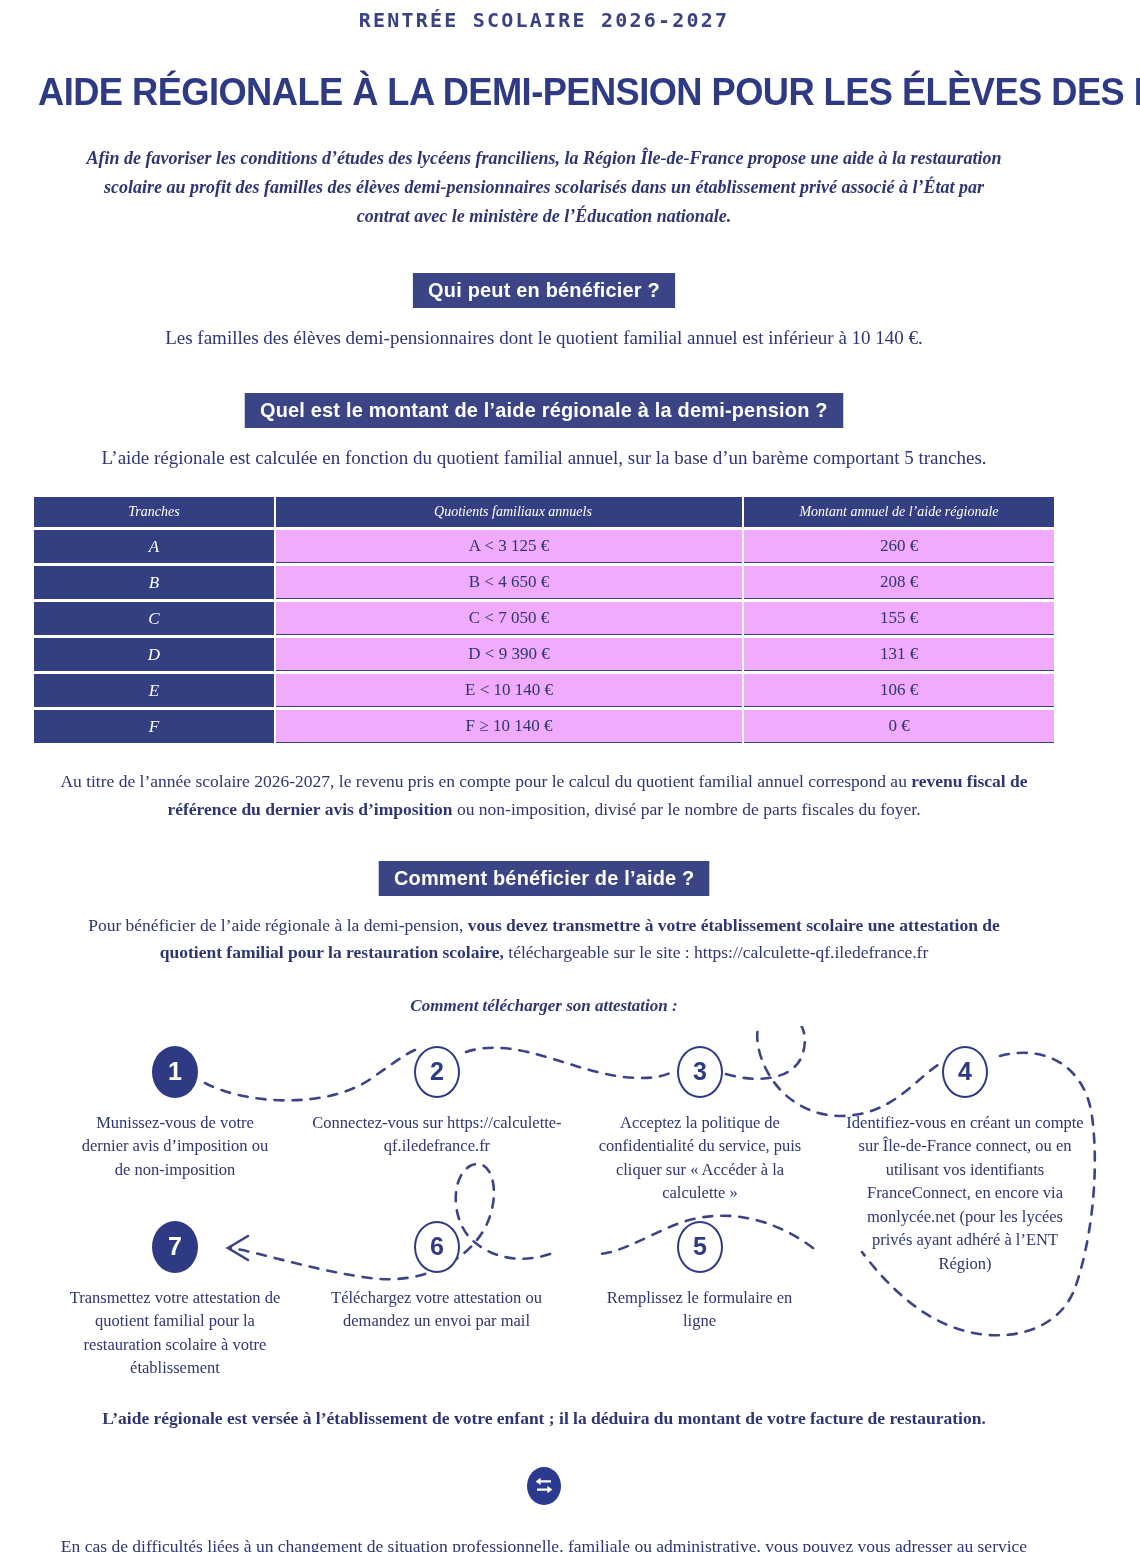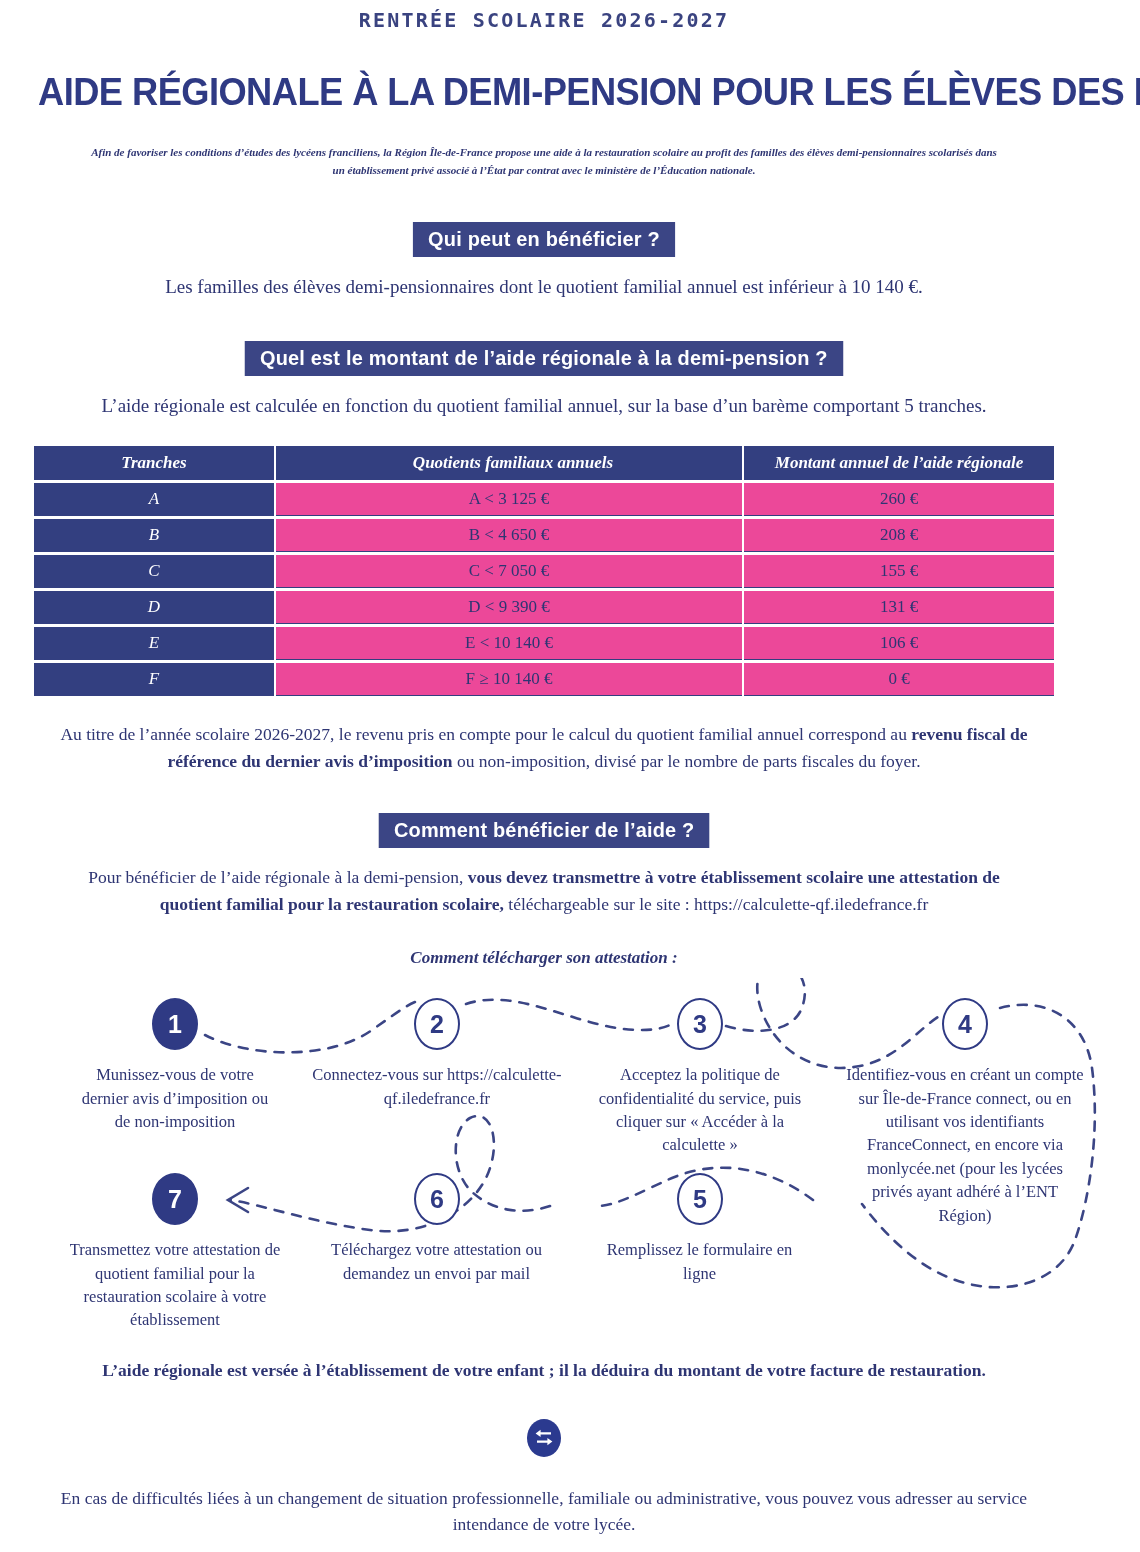--- a/index.html
+++ b/index.html
@@ -34,21 +34,21 @@
     margin-top: 38px;
     transform: scaleX(0.93);
     white-space: nowrap;
   }
   .intro {
     width: 920px;
     margin: 30px auto 0;
     text-align: center;
     font-style: italic;
     font-weight: bold;
-    font-size: 11px;
+    font-size: 18px;
     line-height: 1.62;
     color: #2e3573;
   }
 
   
   .banner-wrap { text-align: center; }
   .banner {
     display: inline-block;
     background: #3b4585;
     color: #ffffff;
@@ -73,37 +73,37 @@
     width: 1024px;
     margin: 22px auto 0;
     border-collapse: separate;
     border-spacing: 2px 3px;
     font-size: 16px;
   }
   table.bareme th {
     background: #333f80;
     color: #fff;
     font-style: italic;
-    font-weight: bold;
-    font-size: 17px;
+    font-weight: normal;
+    font-size: 14px;
     padding: 7px 4px;
     text-align: center;
   }
   table.bareme th.c1 { width: 240px; }
   table.bareme th.c2 { width: 466px; padding-left: 12px; }
   table.bareme td.tranche {
     background: #333f80;
     color: #fff;
     font-style: italic;
     text-align: center;
     padding: 6px 4px;
     font-size: 17px;
   }
   table.bareme td.val {
-    background: #ec4899;
+    background: #f0abfc;
     text-align: center;
     padding: 6px 4px;
     border-bottom: 1.6px solid #333f80;
     color: #2e3573;
     font-size: 17px;
   }
 
   .note {
     width: 1015px;
     margin: 22px auto 0;

